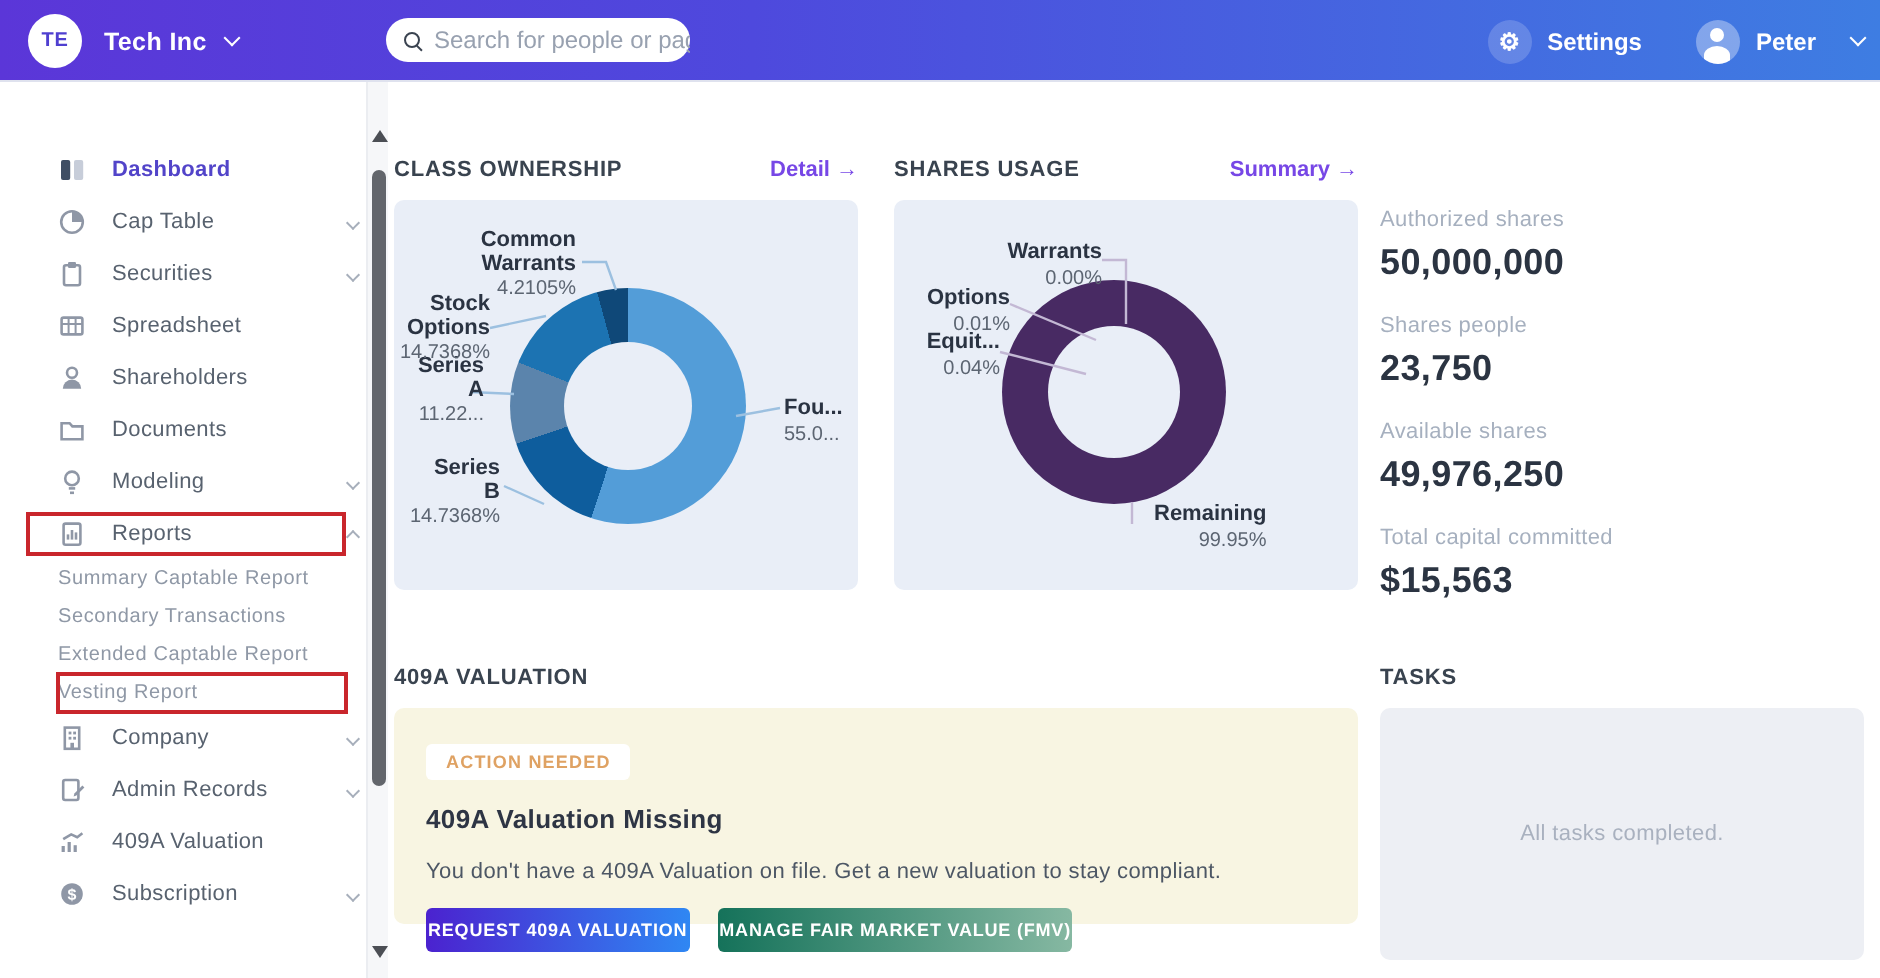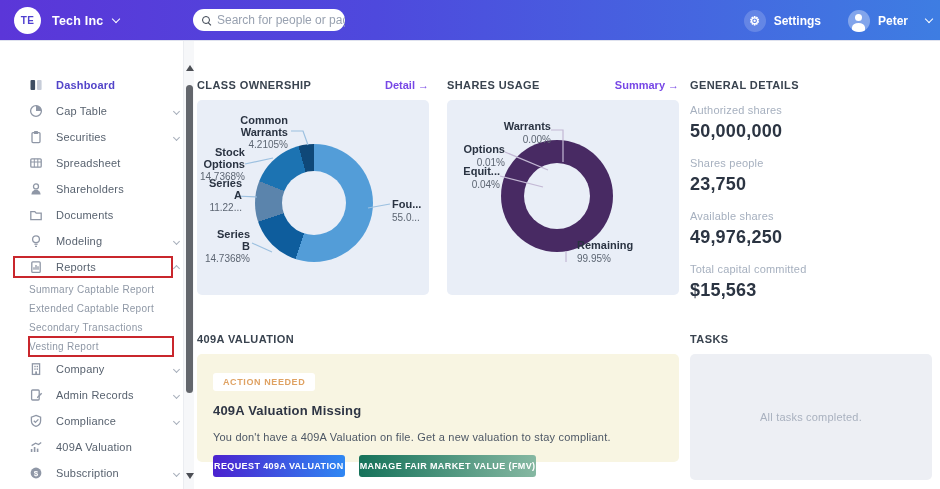--- a/index.html
+++ b/index.html
@@ -209,24 +209,24 @@
               <line x1="9" y1="9.8" x2="9" y2="6.2" stroke="#8f97a6" stroke-width="1.3"></line>
             </svg>
           </span>
           <span class="lbl">Reports</span>
           <i class="chev up"></i>
         </div>
         <div class="nav-row sub">
           <span class="lbl">Summary Captable Report</span>
         </div>
         <div class="nav-row sub">
+          <span class="lbl">Secondary Transactions</span>
+        </div>
+        <div class="nav-row sub">
           <span class="lbl">Extended Captable Report</span>
-        </div>
-        <div class="nav-row sub">
-          <span class="lbl">Secondary Transactions</span>
         </div>
         <div class="nav-row sub">
           <span class="lbl">Vesting Report</span>
         </div>
         <div class="nav-row">
           <span class="ic">
             <svg width="14" height="14">
               <rect x="3.4" y="1.8" width="7.2" height="10.6" fill="none" stroke="#8f97a6" stroke-width="1.3"></rect>
               <rect x="5.3" y="3.8" width="1.4" height="1.4" fill="#8f97a6"></rect>
               <rect x="7.6" y="3.8" width="1.4" height="1.4" fill="#8f97a6"></rect>
@@ -239,30 +239,20 @@
           <i class="chev"></i>
         </div>
         <div class="nav-row">
           <span class="ic">
             <svg width="14" height="14">
               <rect x="2.6" y="2" width="7.6" height="10" rx="1" fill="none" stroke="#8f97a6" stroke-width="1.3"></rect>
               <path d="M8.2 8.8 l4 -4 1 1 -4 4 -1.4 .4 Z" fill="#8f97a6"></path>
             </svg>
           </span>
           <span class="lbl">Admin Records</span>
-          <i class="chev"></i>
-        </div>
-        <div class="nav-row">
-          <span class="ic">
-            <svg width="14" height="14">
-              <path d="M7 1.4 l4.6 1.8 v3.6 c0 3 -2 4.8 -4.6 5.6 c-2.6 -.8 -4.6 -2.6 -4.6 -5.6 v-3.6 Z" fill="none" stroke="#8f97a6" stroke-width="1.3"></path>
-              <path d="M4.8 6.8 l1.6 1.6 3 -3" fill="none" stroke="#8f97a6" stroke-width="1.3"></path>
-            </svg>
-          </span>
-          <span class="lbl">Compliance</span>
           <i class="chev"></i>
         </div>
         <div class="nav-row">
           <span class="ic">
             <svg width="14" height="14">
               <line x1="2.6" y1="12" x2="2.6" y2="9" stroke="#8f97a6" stroke-width="1.6"></line>
               <line x1="5.6" y1="12" x2="5.6" y2="7" stroke="#8f97a6" stroke-width="1.6"></line>
               <line x1="8.6" y1="12" x2="8.6" y2="8.6" stroke="#8f97a6" stroke-width="1.6"></line>
               <path d="M2.6 5.6 l4 -2.4 3 1.4 2.6 -2" fill="none" stroke="#8f97a6" stroke-width="1.3"></path>
             </svg>
@@ -349,29 +339,26 @@
         <div class="pct">0.00%</div>
       </div>
       <div class="dlabel" style="right: 174px; top: 44px;">
         <div>Options</div>
         <div class="pct">0.01%</div>
       </div>
       <div class="dlabel" style="right: 179px; top: 66px;">
         <div>Equit...</div>
         <div class="pct">0.04%</div>
       </div>
-      <div class="dlabel left" style="left: 130px; top: 140px;">
+      <div class="dlabel left" style="left: 130px; top: 152px; text-align: right;">
         <div>Remaining</div>
         <div class="pct">99.95%</div>
       </div>
     </div>
 
-  <div class="sec-head" style="left:690px; top:78px; width:242px;">
-    <h2>GENERAL DETAILS</h2>
-  </div>
   <div style="position:absolute; left:690px; top:104px; width:242px;" id="general-details">
       <div class="gd-item">
         <div class="gd-label">Authorized shares</div>
         <div class="gd-value">50,000,000</div>
       </div>
       <div class="gd-item">
         <div class="gd-label">Shares people</div>
         <div class="gd-value">23,750</div>
       </div>
       <div class="gd-item">

